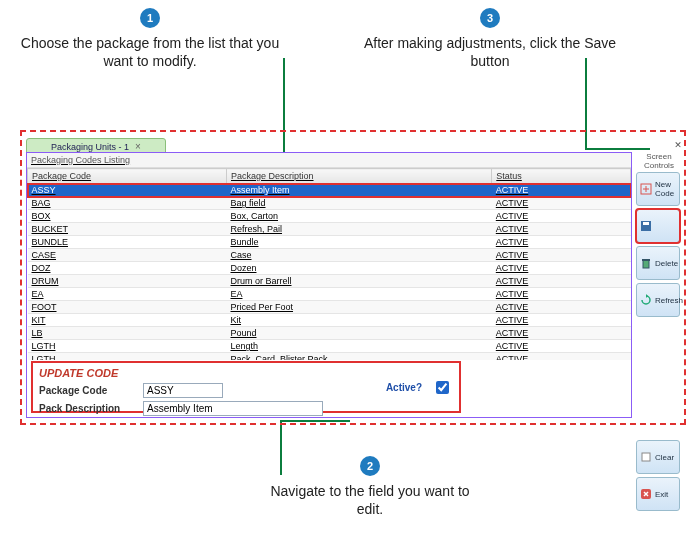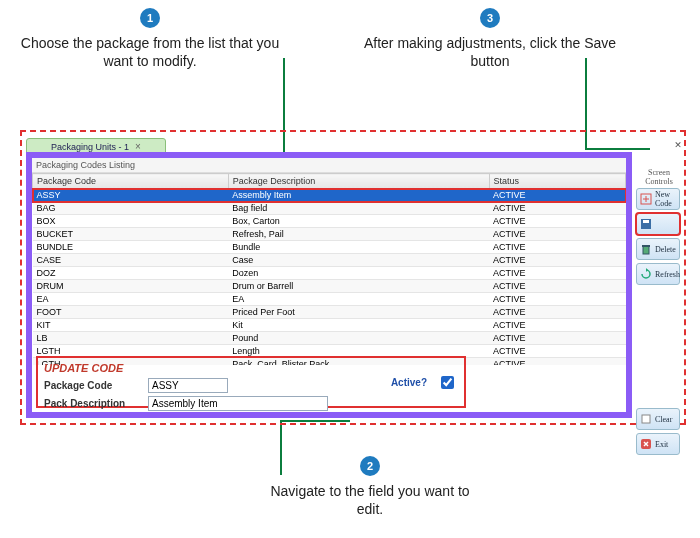--- a/index.html
+++ b/index.html
@@ -19,43 +19,43 @@
   .conn-3a { top: 58px; left: 585px; width: 2px; height: 92px; }
   .conn-3b { top: 148px; left: 585px; width: 65px; height: 2px; }
   .conn-2a { top: 420px; left: 280px; width: 2px; height: 55px; }
   .conn-2b { top: 420px; left: 280px; width: 70px; height: 2px; }
   
   .dashed-frame { position: absolute; top: 130px; left: 20px; width: 666px; height: 295px; border: 2px dashed #e03030; pointer-events: none; }
   
   .tab { position: absolute; top: 138px; left: 26px; background: #cdebc4; border: 1px solid #8abf7a; border-radius: 3px 3px 0 0; padding: 2px 24px; font-size: 9px; color: #225; display: flex; align-items: center; gap: 6px; }
   .tab .close { color: #666; cursor: pointer; font-size: 10px; }
   
-  .panel { position: absolute; top: 152px; left: 26px; width: 606px; height: 266px; border: 6px solid #8b5cf6; background: #fff; }
+  .panel { position: absolute; top: 152px; left: 26px; width: 606px; height: 266px; border: 1px solid #8b5cf6; background: #fff; text-decoration: underline; }
   .panel-title { font-size: 9px; color: #555; padding: 2px 4px; background: #f5f5f5; border-bottom: 1px solid #ddd; }
   
   .grid { width: 100%; border-collapse: collapse; table-layout: fixed; }
   .grid th { background: linear-gradient(#f7f7f7,#e6e6e6); font-size: 9px; font-weight: normal; color: #333; text-align: left; padding: 2px 4px; border: 1px solid #ccc; }
   .grid th:nth-child(1){width:33%;} .grid th:nth-child(2){width:44%;} .grid th:nth-child(3){width:23%;}
   .grid td { font-size: 9px; padding: 1px 4px; border-bottom: 1px solid #e5e5e5; white-space: nowrap; overflow: hidden; }
   .grid tr.selected td { background: #1f66c9; color: #fff; }
   .grid tbody tr:nth-child(even):not(.selected) td { background: #f8f8f8; }
   .sel-outline { outline: 2px solid #e03030; outline-offset: -1px; }
   .grid-wrap { height: 192px; overflow: hidden; }
   
   .update-box { position: absolute; bottom: 4px; left: 4px; width: 430px; height: 52px; border: 2px solid #e03030; padding: 4px 6px; }
   .update-title { color: #c0392b; font-style: italic; font-weight: bold; font-size: 11px; margin-bottom: 4px; }
   .form-row { display: flex; align-items: center; gap: 8px; margin-bottom: 3px; }
   .form-row label { font-size: 10px; font-weight: bold; color: #333; width: 96px; }
   .form-row input[type=text] { font-size: 10px; padding: 1px 3px; border: 1px solid #9ab; }
   .active-wrap { position: absolute; right: 10px; top: 18px; font-size: 10px; font-weight: bold; color: #1f4fa8; display: flex; align-items: center; gap: 14px; }
   .active-wrap input { accent-color: #1f66c9; }
   
-  .side-controls { position: absolute; top: 168px; left: 636px; width: 46px; font-family: Liberation Serif, serif; }
+  .side-controls { position: absolute; top: 152px; left: 636px; width: 46px; }
   .side-label { font-size: 8px; color: #555; text-align: center; margin-bottom: 2px; }
-  .side-btn { width: 44px; height: 22px; margin-bottom: 3px; background: linear-gradient(#eaf3fb,#cfe3f5); border: 1px solid #9bc; border-radius: 3px; display: flex; align-items: center; gap: 3px; padding: 0 3px; font-size: 8px; color: #234; cursor: pointer; }
+  .side-btn { width: 44px; height: 34px; margin-bottom: 3px; background: linear-gradient(#eaf3fb,#cfe3f5); border: 1px solid #9bc; border-radius: 3px; display: flex; align-items: center; gap: 3px; padding: 0 3px; font-size: 8px; color: #234; cursor: pointer; }
   .side-btn .icon { width: 12px; height: 12px; display: flex; align-items: center; justify-content: center; }
   .side-btn.highlight { outline: 2px solid #e03030; outline-offset: -1px; gap: 48px; }
   .side-gap { height: 120px; }
   
   .close-x { position: absolute; top: 140px; right: 16px; width: 12px; height: 12px; font-size: 9px; color: #555; text-align: center; cursor: pointer; }
 </style>
 </head>
 <body>
 
 <div class="callout callout-1">

